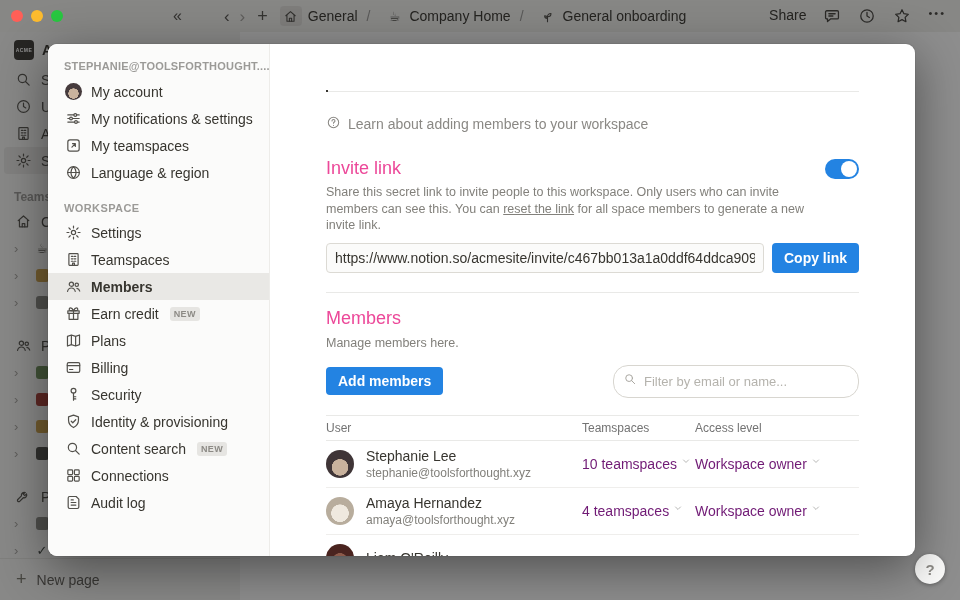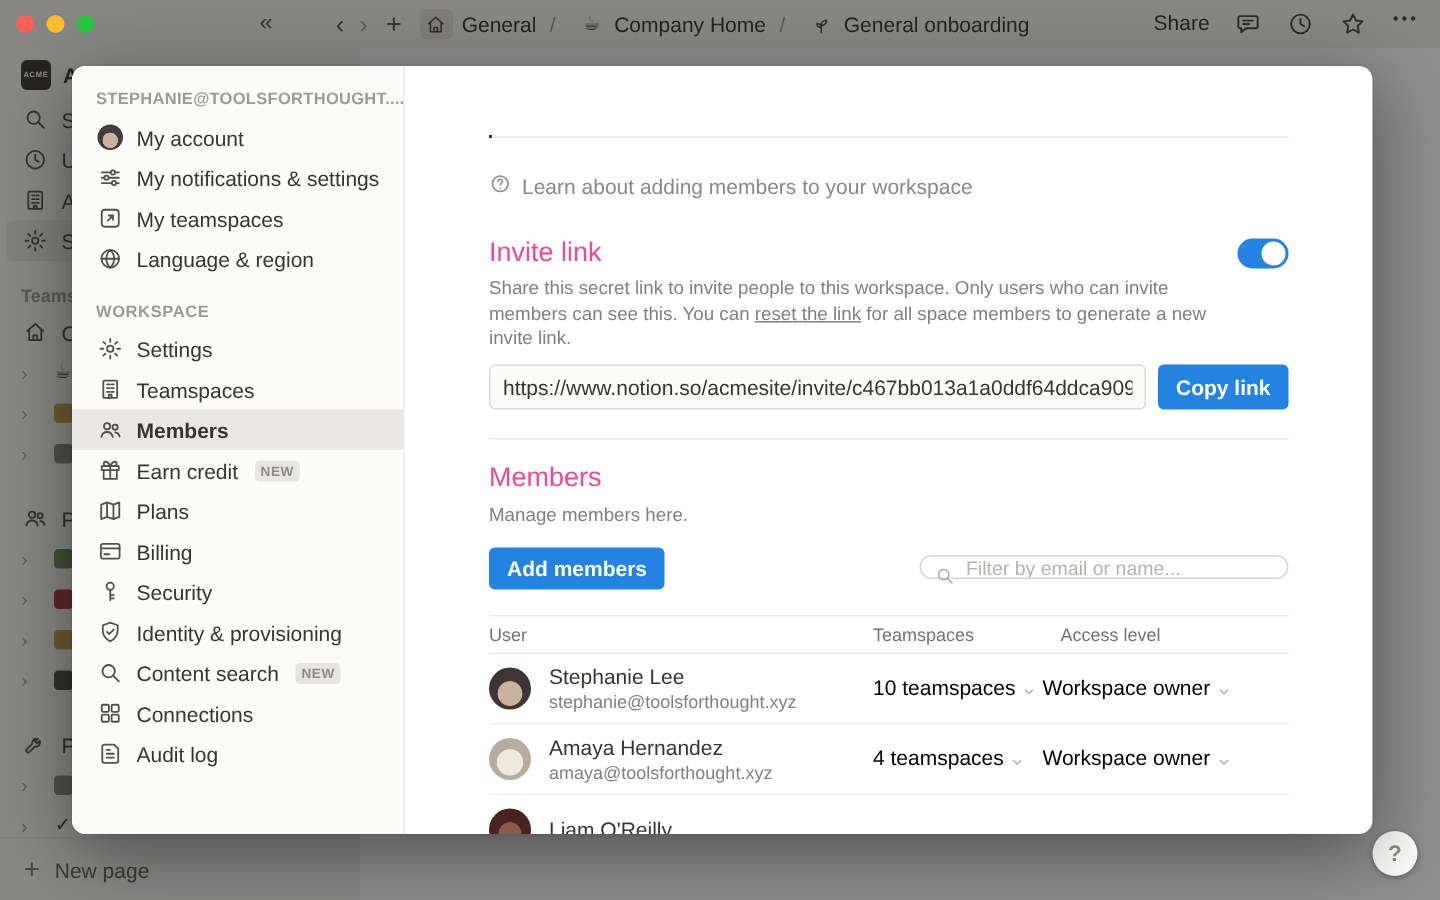--- a/index.html
+++ b/index.html
@@ -72,40 +72,40 @@
   .url-row{display:flex;margin-top:9px;}
   .url-input{flex:1;height:30px;border:1px solid #dcdad4;border-radius:4px;background:#fbfbfa;font-size:14px;color:#37352f;padding:0 8px;font-family:"Liberation Sans","DejaVu Sans",sans-serif;outline:none;}
   .btn-blue{height:30px;background:#2383e2;color:#fff;border:none;border-radius:4px;font-size:14px;font-weight:600;padding:0 12px;cursor:pointer;font-family:"Liberation Sans","DejaVu Sans",sans-serif;}
   .copy-btn{margin-left:8px;flex:none;}
   .divider{border-top:1px solid #e9e9e7;margin-top:19px;}
   .members-title{margin-top:15px;}
   .members-sub{font-size:12.5px;color:#82807b;margin-top:7px;}
   .actions-row{display:flex;align-items:center;justify-content:space-between;margin-top:15px;}
   .add-btn{height:28px;}
   .filter-wrap{position:relative;width:246px;}
-  .filter-input{width:100%;height:16px;border:1px solid #d8d6d0;border-radius:15px;padding:0 10px 0 30px;font-size:13px;color:#37352f;outline:none;background:#fff;font-family:"Liberation Sans","DejaVu Sans",sans-serif;}
+  .filter-input{width:100%;height:33px;border:1px solid #d8d6d0;border-radius:15px;padding:0 10px 0 30px;font-size:13px;color:#37352f;outline:none;background:#fff;font-family:"Liberation Sans","DejaVu Sans",sans-serif;}
   .filter-input::placeholder{color:#b5b3ad;}
   .filter-ic{position:absolute;left:10px;top:7px;width:14px;height:14px;color:#a8a6a0;}
   .filter-ic svg{width:14px;height:14px;}
   .m-table{margin-top:17px;}
   .t-head{display:flex;align-items:center;height:26px;border-top:1px solid #e9e9e7;border-bottom:1px solid #e9e9e7;font-size:12px;color:#737373;}
   .col-user{width:256px;flex:none;}
   .col-ts{width:113px;flex:none;}
-  .col-ac{flex:1;margin-left:12px;}
+  .col-ac{flex:1;}
   .m-row{display:flex;align-items:center;height:47px;border-bottom:1px solid #efeeec;}
   .cell-user{width:256px;flex:none;display:flex;align-items:center;gap:12px;}
   .avatar{width:28px;height:28px;border-radius:50%;flex:none;background:#ccc;}
   .m-row.av0 .avatar{background:radial-gradient(circle at 50% 62%,#c9b29d 0 36%,#3f3537 38%);}
   .m-row.av1 .avatar{background:radial-gradient(circle at 50% 58%,#efe9df 0 40%,#b8ad9d 42%);}
   .m-row.av2 .avatar{background:radial-gradient(circle at 50% 60%,#8c5a4a 0 34%,#4a241f 36%);}
   .uname{font-size:14px;font-weight:500;color:#37352f;}
   .uemail{font-size:12px;color:#82807b;margin-top:2px;}
   .cell-ts{width:113px;flex:none;}
   .cell-ac{flex:1;}
-  .dd{display:inline-flex;align-items:flex-end;gap:4px;font-size:14px;color:#000000;cursor:pointer;}
+  .dd{display:inline-flex;align-items:flex-start;gap:4px;font-size:14px;color:#701a75;cursor:pointer;}
   .dd .chev{width:10px;height:10px;color:#9b9a97;display:inline-flex;}
   .dd .chev svg{width:10px;height:10px;}
 </style>
 </head>
 <body>
 
 <div class="app">
 
   <div class="topbar">
     <div class="lights">

